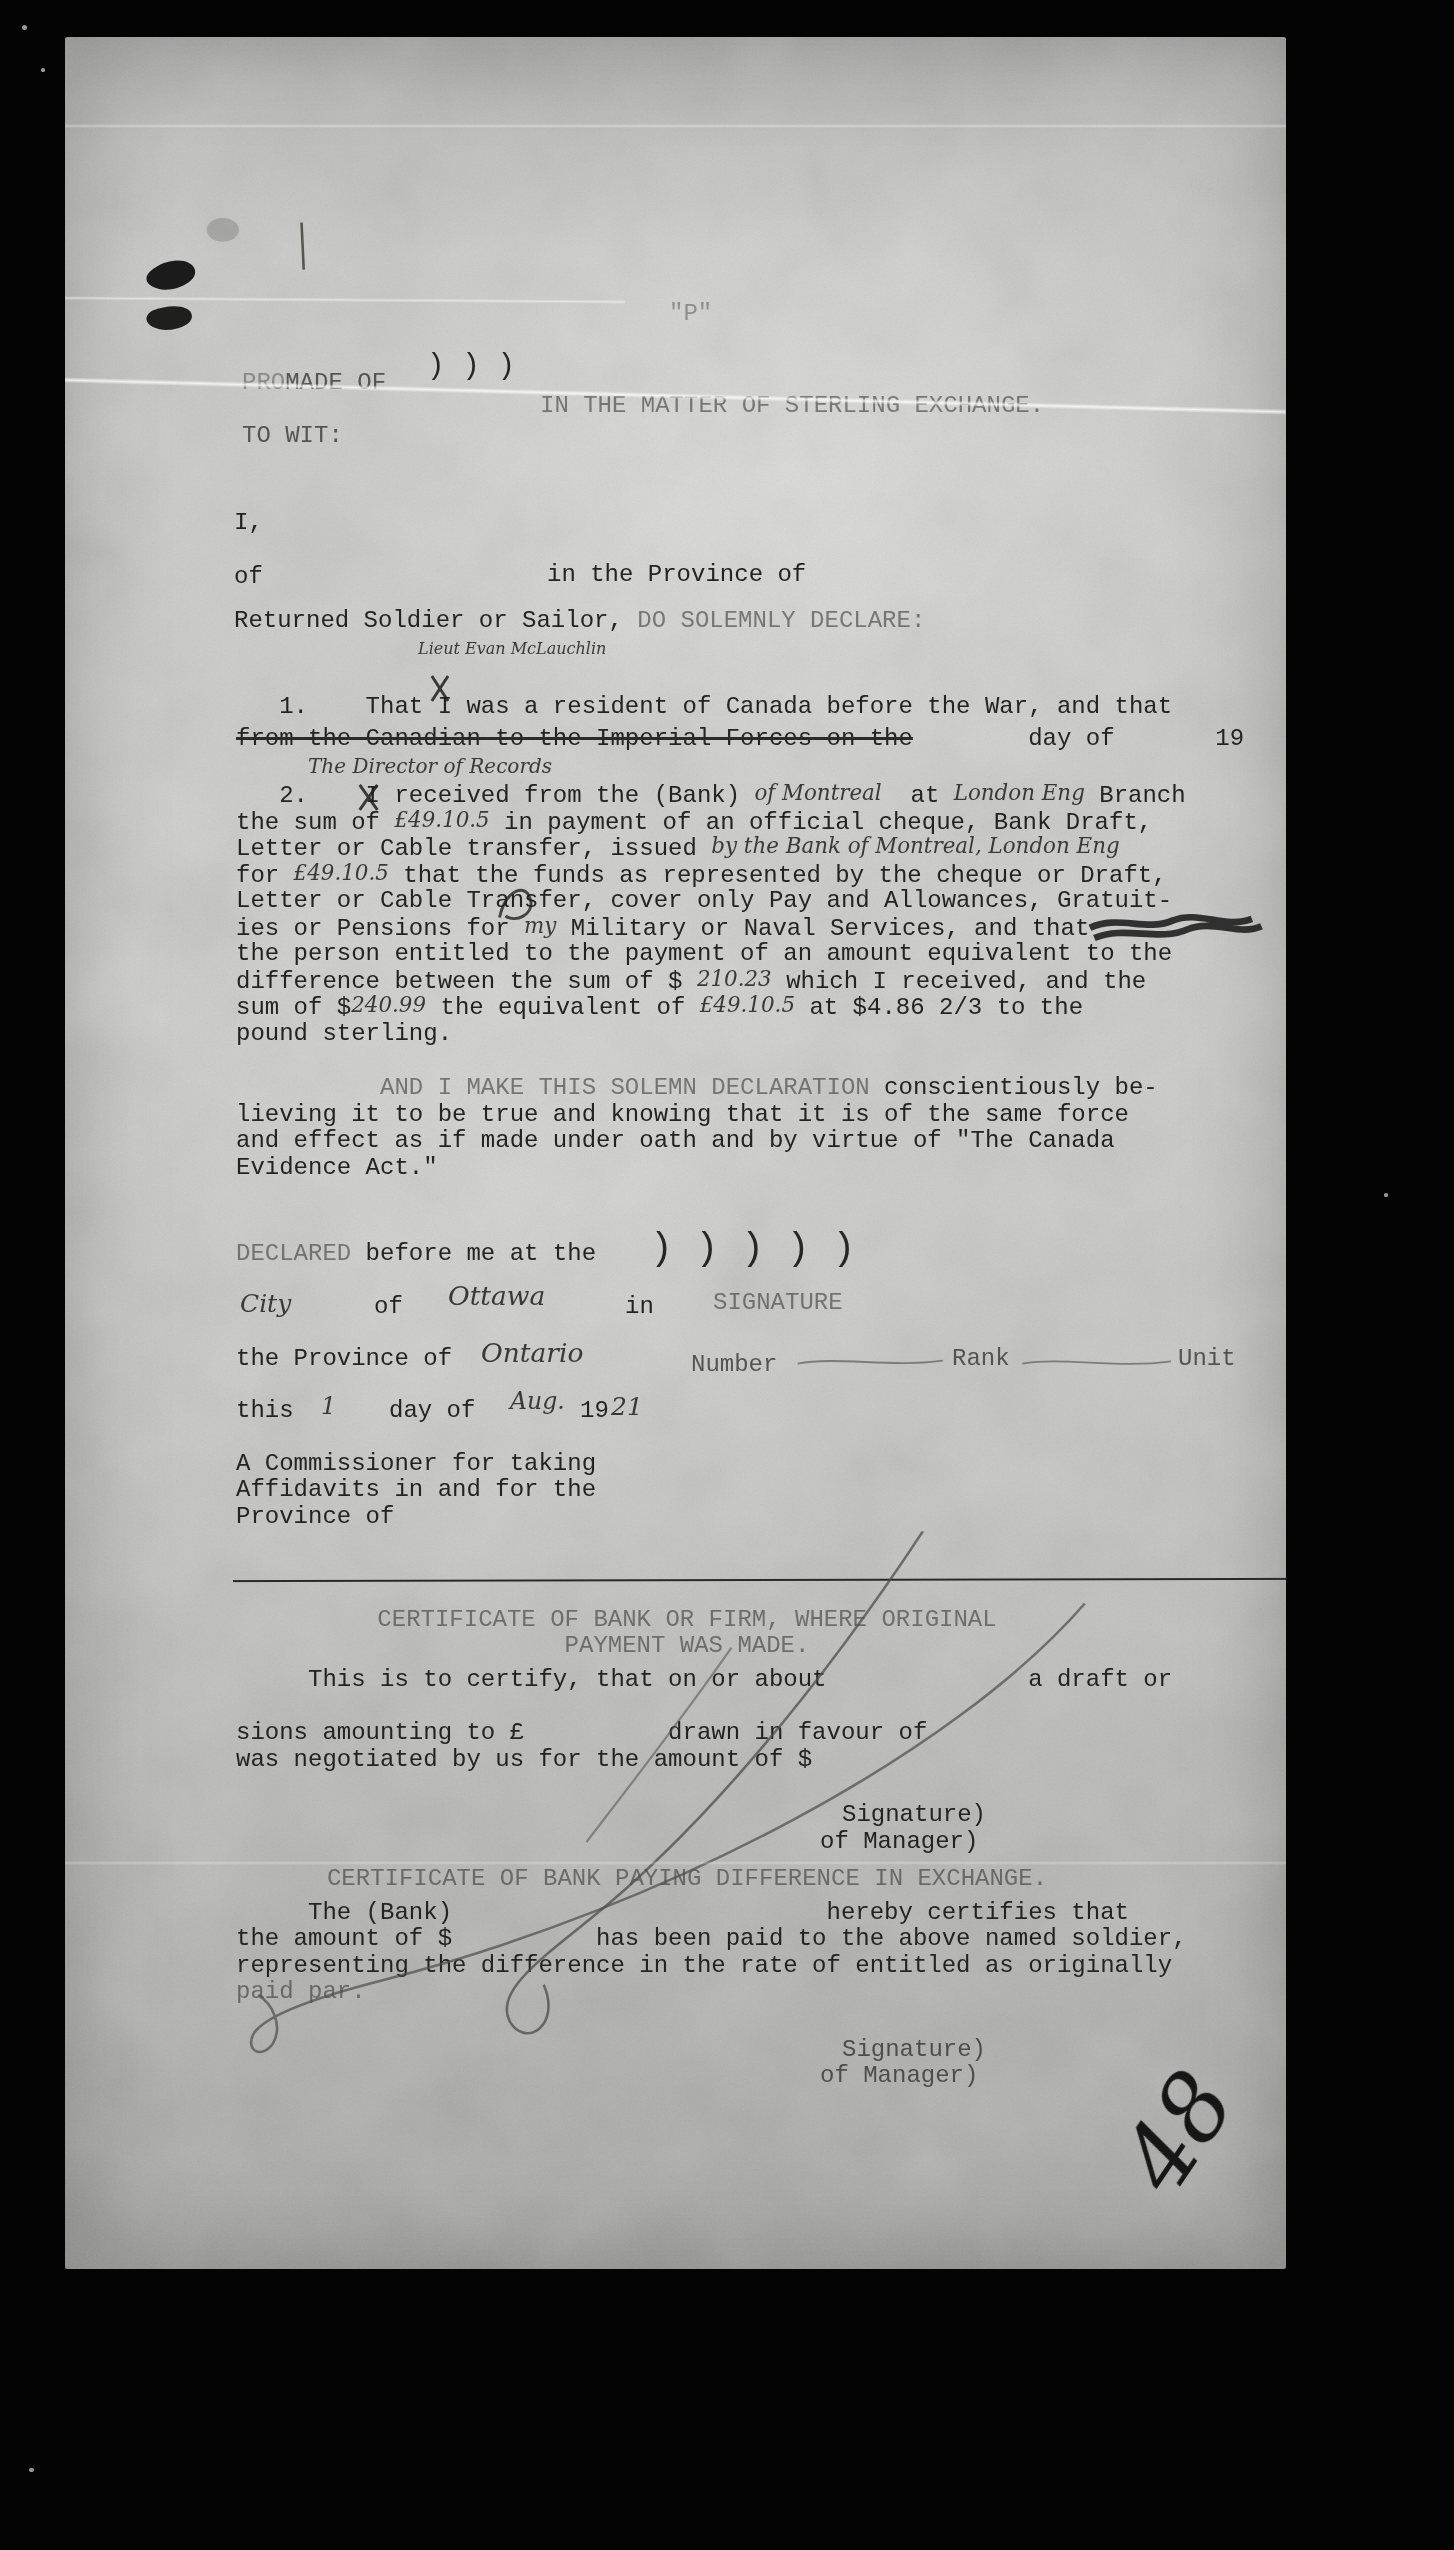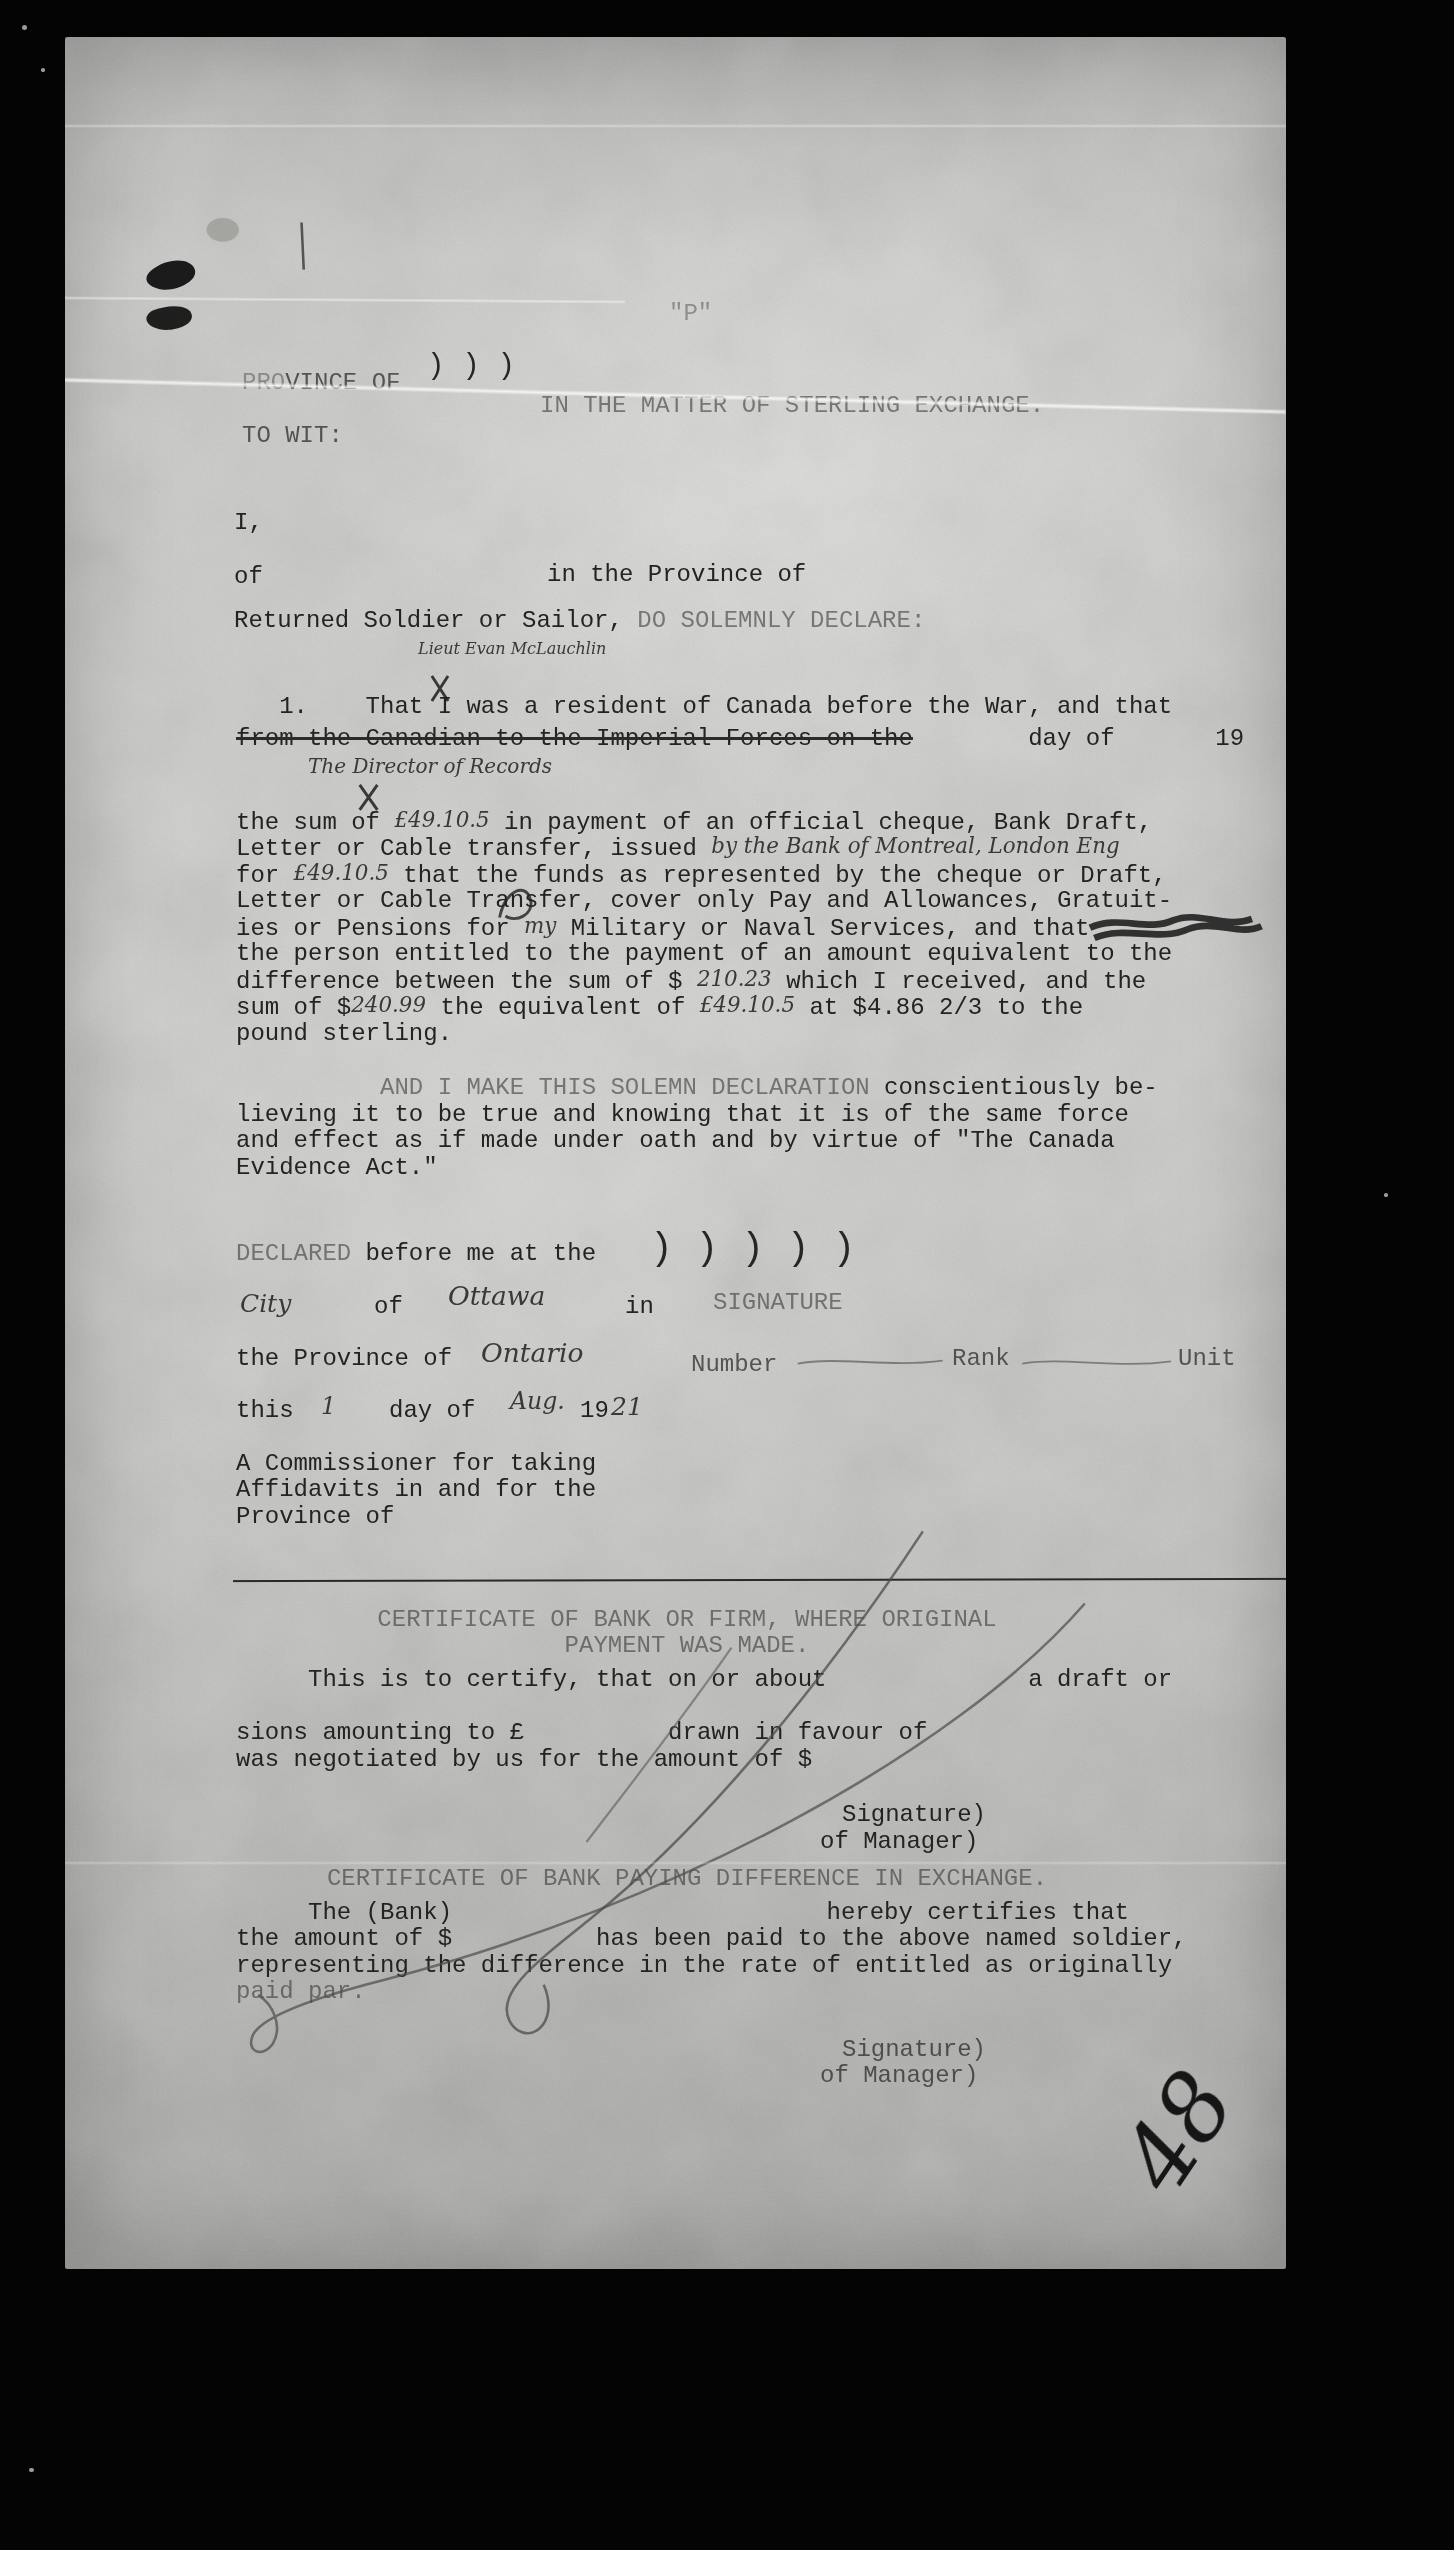--- a/index.html
+++ b/index.html
@@ -55,37 +55,38 @@
       <filter id="blotch">
           <feTurbulence type="fractalNoise" baseFrequency="0.008" numOctaves="3" result="n"></feTurbulence>
           <feColorMatrix in="n" type="saturate" values="0"></feColorMatrix>
         </filter>
       <rect width="1658" height="3032" filter="url(#blotch)" opacity="0.20"></rect>
       <rect width="1658" height="3032" filter="url(#grain)" opacity="0.16"></rect>
     </svg>
 
     <div class="typed fade2" style="left:604px;top:264px;">"P"</div>
 
-    <div class="typed" style="left:177px;top:333px;"><span class="fade2">PRO</span><span class="dim">VINCE OF</span></div>
+    <div class="typed" style="left:177px;top:333px;"><span class="fade2">PRO</span><span class="dim">MADE OF</span></div>
     <div class="brace-col" style="left:362px;top:314px;">)
 )
 )</div>
     <div class="typed fade" style="left:475px;top:356px;">IN THE MATTER OF STERLING EXCHANGE.</div>
     <div class="typed dim" style="left:177px;top:386px;">TO WIT:</div>
 
     <div class="typed" style="left:169px;top:473px;">I,</div>
     <div class="typed" style="left:169px;top:527px;">of</div>
     <div class="typed" style="left:482px;top:525px;">in the Province of</div>
     <div class="typed" style="left:169px;top:571px;"><span>Returned Soldier or Sailor, </span><span class="fade">DO SOLEMNLY DECLARE:</span></div>
 
     <div class="hwabs" style="left:353px;top:602px;font-size:16px;">Lieut Evan McLauchlin</div>
     <div class="typed" style="left:171px;top:636px;margin-top:21px;">   1.    That I was a resident of Canada before the War, and that</div>
     <div class="typed" style="left:171px;top:689px;"><span class="strike">from the Canadian to the Imperial Forces on the</span><span>        day of       19</span></div>
     <div class="hwabs" style="left:243px;top:717px;font-size:20px;">The Director of Records</div>
 
+    <div class="typed" style="left:171px;top:745px;"><span>   2.    I received from the (Bank) </span><span class="hw">of Montreal</span><span>  at </span><span class="hw">London Eng</span><span> Branch</span></div>
     <div class="typed" style="left:171px;top:772px;"><span>the sum of </span><span class="hw">£49.10.5</span><span> in payment of an official cheque, Bank Draft,</span></div>
     <div class="typed" style="left:171px;top:798px;"><span>Letter or Cable transfer, issued </span><span class="hw">by the Bank of Montreal, London Eng</span></div>
     <div class="typed" style="left:171px;top:825px;"><span>for </span><span class="hw">£49.10.5</span><span> that the funds as represented by the cheque or Draft,</span></div>
     <div class="typed" style="left:171px;top:878px;"><span>ies or Pensions for </span><span class="hw">my</span><span> Military or Naval Services, and that </span></div>
     <div class="typed" style="left:171px;top:851px;">Letter or Cable Transfer, cover only Pay and Allowances, Gratuit-</div>
     <div class="typed" style="left:171px;top:904px;">the person entitled to the payment of an amount equivalent to the</div>
     <div class="typed" style="left:171px;top:931px;"><span>difference between the sum of $ </span><span class="hw">210.23</span><span> which I received, and the</span></div>
     <div class="typed" style="left:171px;top:957px;"><span>sum of $</span><span class="hw">240.99</span><span> the equivalent of </span><span class="hw">£49.10.5</span><span> at $4.86 2/3 to the</span></div>
     <div class="typed" style="left:171px;top:984px;">pound sterling.</div>
 

